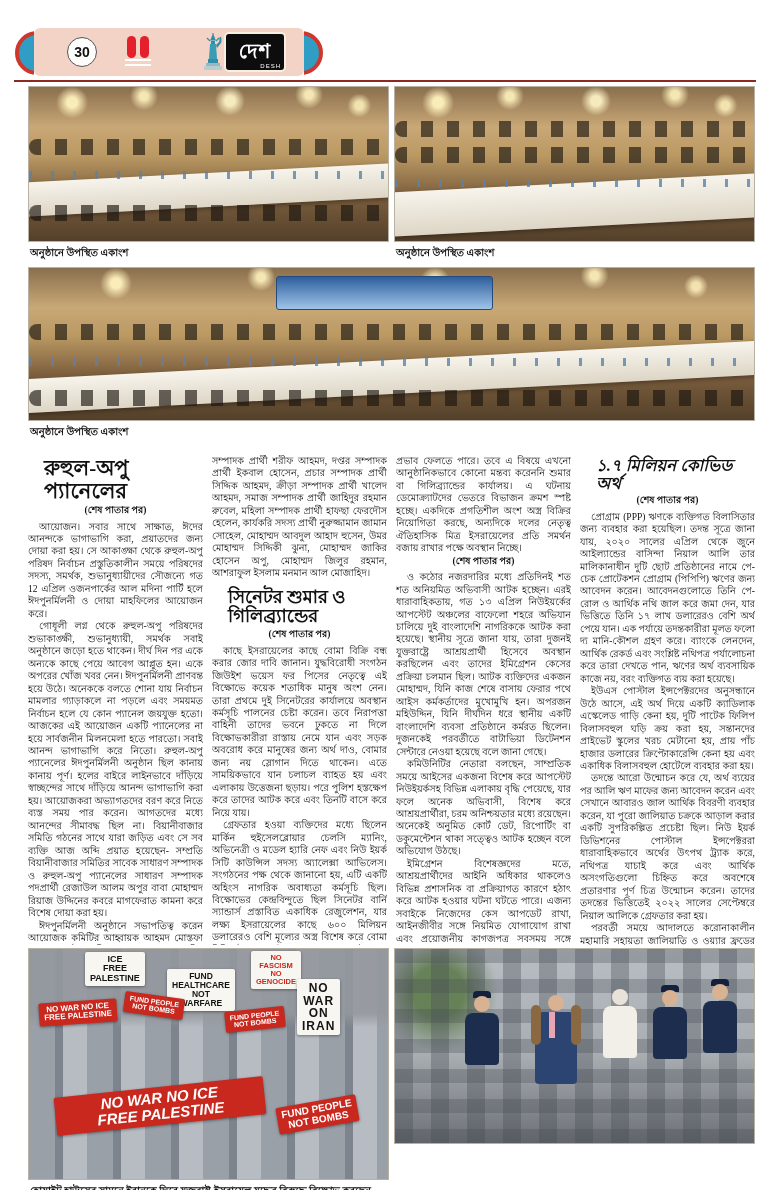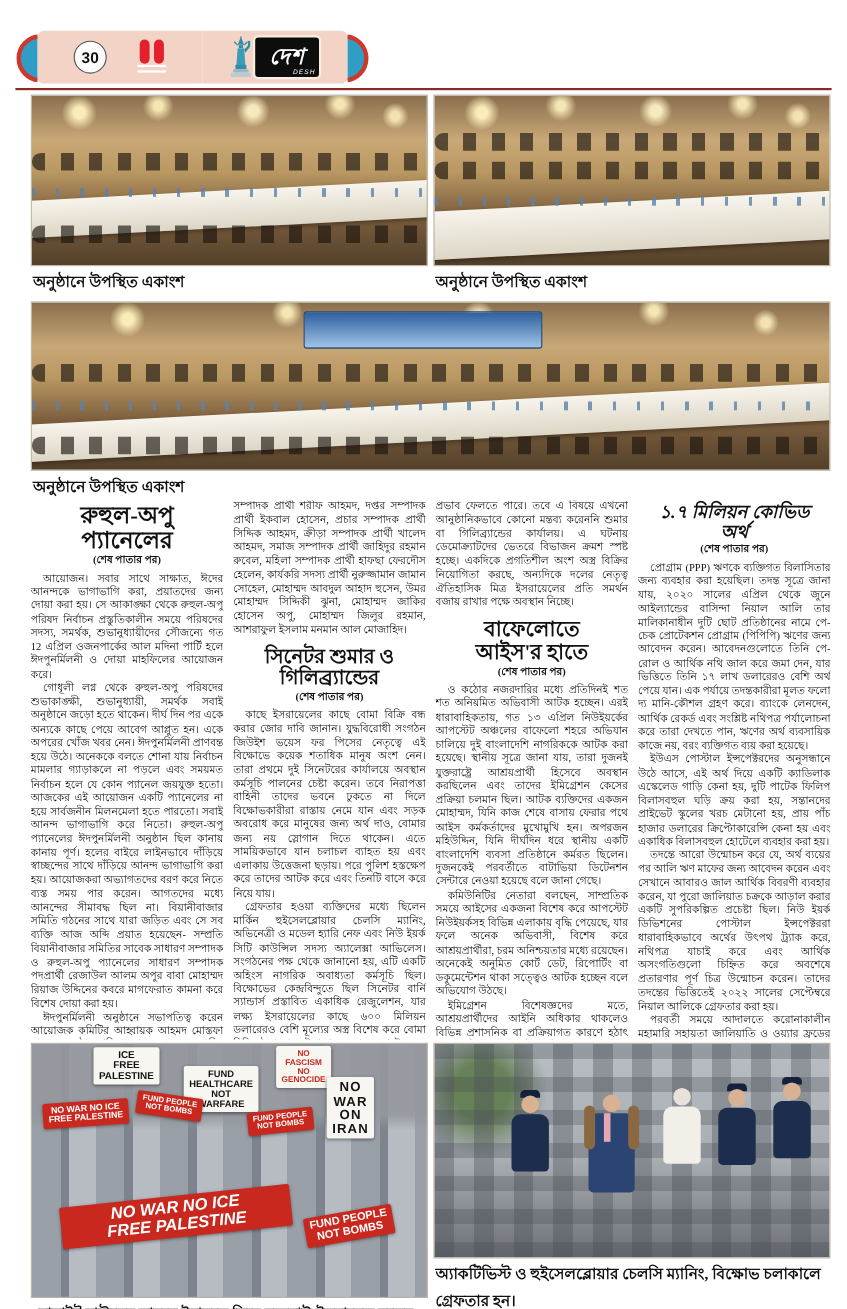--- a/index.html
+++ b/index.html
@@ -24,21 +24,21 @@
   .cap-right::before { right:1px; }
   .seg { display:flex; align-items:center; justify-content:center; }
   .seg-pink { background:#f3d3c5; }
   .seg-pink-l { width:150px; gap:28px; border-radius:6px 0 0 6px; }
   .seg-cream { background:#eee9d9; flex:1 1 auto; }
   .seg-red { background:#e3202b; width:250px; position:relative; overflow:hidden; }
   .seg-red::before {
     content:''; position:absolute; left:-34px; top:-46px; width:64px; height:150px;
     background:#eee9d9; border-radius:50%;
   }
-  .seg-pink-r { width:132px; gap:0; border-radius:0 6px 6px 0;font-style:italic; }
+  .seg-pink-r { width:120px; gap:0; border-radius:0 6px 6px 0; }
   .pagenum {
     width:30px; height:30px; border:1.5px solid #555; border-radius:50%;
     background:#fdfdfb; display:flex; align-items:center; justify-content:center;
     font-family:"Liberation Sans", sans-serif; font-weight:bold; font-size:14px;
   }
   .monument { position:relative; width:26px; height:32px; }
   .monument::before, .monument::after {
     content:''; position:absolute; top:0; width:9px; height:22px;
     background:#e3202b; border-radius:5px;
   }
@@ -90,35 +90,35 @@
   }
   .ph .bottles {
     position:absolute; left:0; right:0; height:8px;
     background:repeating-linear-gradient(90deg, rgba(90,130,170,.8) 0 3px, rgba(0,0,0,0) 3px 22px);
   }
   .ph .blue-banner {
     position:absolute; background:linear-gradient(180deg,#2e5f9e,#9fc4e8);
     border:1px solid #244b7c; border-radius:3px;
   }
   .caption {
-    font-weight:bold; font-size:14px; padding:3px 2px 0 2px; color:#101010;
+    font-weight:bold; font-size:10px; padding:3px 2px 0 2px; color:#101010;
   }
   .photo-grid { position:absolute; left:28px; right:15px; top:86px; }
   .prow { display:flex; gap:5px; }
   .pcell { flex:1 1 0; }
   .ph-r1 { height:156px; }
   .ph-r2 { height:154px; }
 
   
   .cols {
     position:absolute; left:28px; right:15px; top:455px; height:490px;
     display:flex; gap:9px; overflow:hidden;
   }
   .col { flex:1 1 0; overflow:hidden; text-align:justify; font-size:9.6px; line-height:1.3; }
-  .hl { font-weight:bold; text-align:center; line-height:1.1; margin:2px 16px 1px; }
+  .hl { font-weight:bold; text-align:left; line-height:1.1; margin:2px 16px 1px; }
   .hl-1 { font-size:21px; }
   .hl-2 { font-size:18px; margin-top:8px; }
   .hl-3 { font-size:19px; margin-top:8px; }
   .hl-4 { font-size:16.5px;font-style:italic; }
   .subhead { font-weight:bold; text-align:center; font-size:9.5px; margin-bottom:4px; }
   .para { text-indent:11px; }
   .cont { }
 
   
   .bottom-grid { position:absolute; left:28px; right:15px; top:948px; }
@@ -239,21 +239,20 @@
       <div class="cont">সম্পাদক প্রার্থী শরীফ আহমদ, দপ্তর সম্পাদক প্রার্থী ইকবাল হোসেন, প্রচার সম্পাদক প্রার্থী সিদ্দিক আহমদ, ক্রীড়া সম্পাদক প্রার্থী খালেদ আহমদ, সমাজ সম্পাদক প্রার্থী জাহিদুর রহমান রুবেল, মহিলা সম্পাদক প্রার্থী হাফছা ফেরদৌস হেলেন, কার্যকরি সদস্য প্রার্থী নুরুজ্জামান জামান সোহেল, মোহাম্মদ আবদুল আহাদ হুসেন, উমর মোহাম্মদ সিদ্দিকী ঝুনা, মোহাম্মদ জাকির হোসেন অপু, মোহাম্মদ জিলুর রহমান, আশরাফুল ইসলাম মনমান আল মোজাহিদ।</div>
       <div class="hl hl-2">সিনেটর শুমার ও গিলিব্র্যান্ডের</div>
       <div class="subhead">(শেষ পাতার পর)</div>
       <div class="para">কাছে ইসরায়েলের কাছে বোমা বিক্রি বন্ধ করার জোর দাবি জানান। যুদ্ধবিরোধী সংগঠন জিউইশ ভয়েস ফর পিসের নেতৃত্বে এই বিক্ষোভে কয়েক শতাধিক মানুষ অংশ নেন। তারা প্রথমে দুই সিনেটরের কার্যালয়ে অবস্থান কর্মসূচি পালনের চেষ্টা করেন। তবে নিরাপত্তা বাহিনী তাদের ভবনে ঢুকতে না দিলে বিক্ষোভকারীরা রাস্তায় নেমে যান এবং সড়ক অবরোধ করে মানুষের জন্য অর্থ দাও, বোমার জন্য নয় স্লোগান দিতে থাকেন। এতে সাময়িকভাবে যান চলাচল ব্যাহত হয় এবং এলাকায় উত্তেজনা ছড়ায়। পরে পুলিশ হস্তক্ষেপ করে তাদের আটক করে এবং তিনটি বাসে করে নিয়ে যায়।</div>
       <div class="para">গ্রেফতার হওয়া ব্যক্তিদের মধ্যে ছিলেন মার্কিন হুইসেলব্লোয়ার চেলসি ম্যানিং, অভিনেত্রী ও মডেল হ্যারি নেফ এবং নিউ ইয়র্ক সিটি কাউন্সিল সদস্য অ্যালেক্সা আভিলেস। সংগঠনের পক্ষ থেকে জানানো হয়, এটি একটি অহিংস নাগরিক অবাধ্যতা কর্মসূচি ছিল। বিক্ষোভের কেন্দ্রবিন্দুতে ছিল সিনেটর বার্নি স্যান্ডার্স প্রস্তাবিত একাধিক রেজুলেশন, যার লক্ষ্য ইসরায়েলের কাছে ৬০০ মিলিয়ন ডলারেরও বেশি মূল্যের অস্ত্র বিশেষ করে বোমা বিক্রি ঠেকানো। এই প্রস্তাবগুলো যুক্তরাষ্ট্রের অস্ত্র রপ্তানি নীতির আওতায় কংগ্রেসের অনুমোদন প্রক্রিয়াকে চ্যালেঞ্জ করে। এর আগে একই ধরনের প্রস্তাব কংগ্রেসে পাস না হলেও সাম্প্রতিক প্রচেষ্টায় ডেমোক্র্যাটদের একটি বড় অংশের সমর্থন মিলেছে। তবে শুমার ও গিলিব্র্যান্ড এখনো প্রকাশ্যে এ উদ্যোগকে সমর্থন করেননি, যা বিক্ষোভকারীদের ক্ষোভ বাড়িয়েছে।</div>
 
     </div>
 
     <div class="col">
       <div class="cont">প্রভাব ফেলতে পারে। তবে এ বিষয়ে এখনো আনুষ্ঠানিকভাবে কোনো মন্তব্য করেননি শুমার বা গিলিব্র্যান্ডের কার্যালয়। এ ঘটনায় ডেমোক্র্যাটদের ভেতরে বিভাজন ক্রমশ স্পষ্ট হচ্ছে। একদিকে প্রগতিশীল অংশ অস্ত্র বিক্রির নিয়োগিতা করছে, অন্যদিকে দলের নেতৃত্ব ঐতিহাসিক মিত্র ইসরায়েলের প্রতি সমর্থন বজায় রাখার পক্ষে অবস্থান নিচ্ছে।</div>
-      <div class="hl hl-3">বাফেলোতে আইস'র হাতে</div>
       <div class="subhead">(শেষ পাতার পর)</div>
       <div class="para">ও কঠোর নজরদারির মধ্যে প্রতিদিনই শত শত অনিয়মিত অভিবাসী আটক হচ্ছেন। এরই ধারাবাহিকতায়, গত ১৩ এপ্রিল নিউইয়র্কের আপস্টেট অঞ্চলের বাফেলো শহরে অভিযান চালিয়ে দুই বাংলাদেশি নাগরিককে আটক করা হয়েছে। স্থানীয় সূত্রে জানা যায়, তারা দুজনই যুক্তরাষ্ট্রে আশ্রয়প্রার্থী হিসেবে অবস্থান করছিলেন এবং তাদের ইমিগ্রেশন কেসের প্রক্রিয়া চলমান ছিল। আটক ব্যক্তিদের একজন মোহাম্মদ, যিনি কাজ শেষে বাসায় ফেরার পথে আইস কর্মকর্তাদের মুখোমুখি হন। অপরজন মহিউদ্দিন, যিনি দীর্ঘদিন ধরে স্থানীয় একটি বাংলাদেশি ব্যবসা প্রতিষ্ঠানে কর্মরত ছিলেন। দুজনকেই পরবর্তীতে বাটাভিয়া ডিটেনশন সেন্টারে নেওয়া হয়েছে বলে জানা গেছে।</div>
       <div class="para">কমিউনিটির নেতারা বলছেন, সাম্প্রতিক সময়ে আইসের একজনা বিশেষ করে আপস্টেট নিউইয়র্কসহ বিভিন্ন এলাকায় বৃদ্ধি পেয়েছে, যার ফলে অনেক অভিবাসী, বিশেষ করে আশ্রয়প্রার্থীরা, চরম অনিশ্চয়তার মধ্যে রয়েছেন। অনেকেই অনুমিত কোর্ট ডেট, রিপোর্টিং বা ডকুমেন্টেশন থাকা সত্ত্বেও আটক হচ্ছেন বলে অভিযোগ উঠছে।</div>
       <div class="para">ইমিগ্রেশন বিশেষজ্ঞদের মতে, আশ্রয়প্রার্থীদের আইনি অধিকার থাকলেও বিভিন্ন প্রশাসনিক বা প্রক্রিয়াগত কারণে হঠাৎ করে আটক হওয়ার ঘটনা ঘটতে পারে। এজন্য সবাইকে নিজেদের কেস আপডেট রাখা, আইনজীবীর সঙ্গে নিয়মিত যোগাযোগ রাখা এবং প্রয়োজনীয় কাগজপত্র সবসময় সঙ্গে রাখার পরামর্শ দেওয়া হচ্ছে।</div>
 
     </div>
 
     <div class="col">
       <div class="hl hl-4">১.৭ মিলিয়ন কোভিড অর্থ</div>
       <div class="subhead">(শেষ পাতার পর)</div>
@@ -318,18 +317,17 @@
             <div class="head" style="background:#e8e2da;"></div>
               <div class="torso torso-white"></div>
           </div>
           <div class="figure" style="left:140px; top:46px;">
             <div class="head"></div>
               <div class="torso torso-suit" style="width:42px; height:72px;"></div>
             <div class="hair"></div>
               <div class="hair2"></div>
           </div>
         </div>
-        <div class="caption">অ্যাকটিভিস্ট ও হুইসেলব্লোয়ার চেলসি ম্যানিং, বিক্ষোভ চলাকালে গ্রেফতার হন।</div>
       </div>
     </div>
   </div>
 
 </div>
 
 </body></html>

